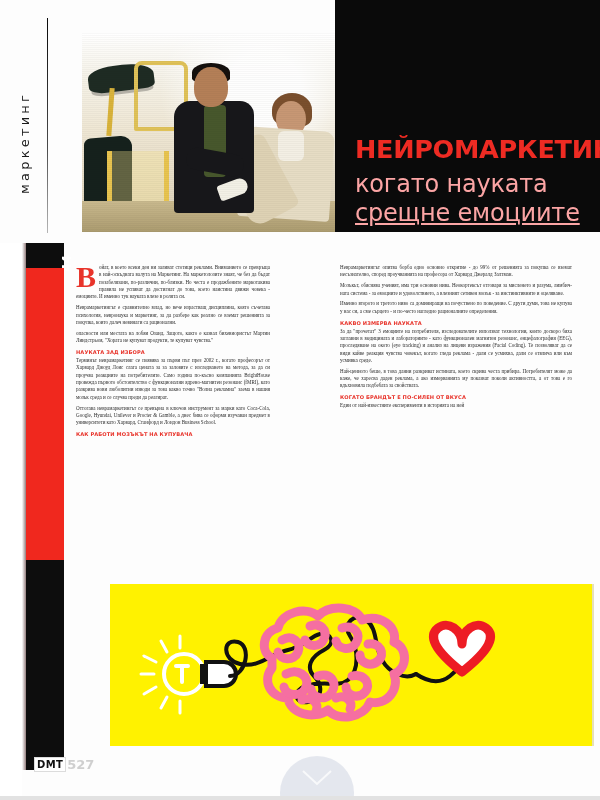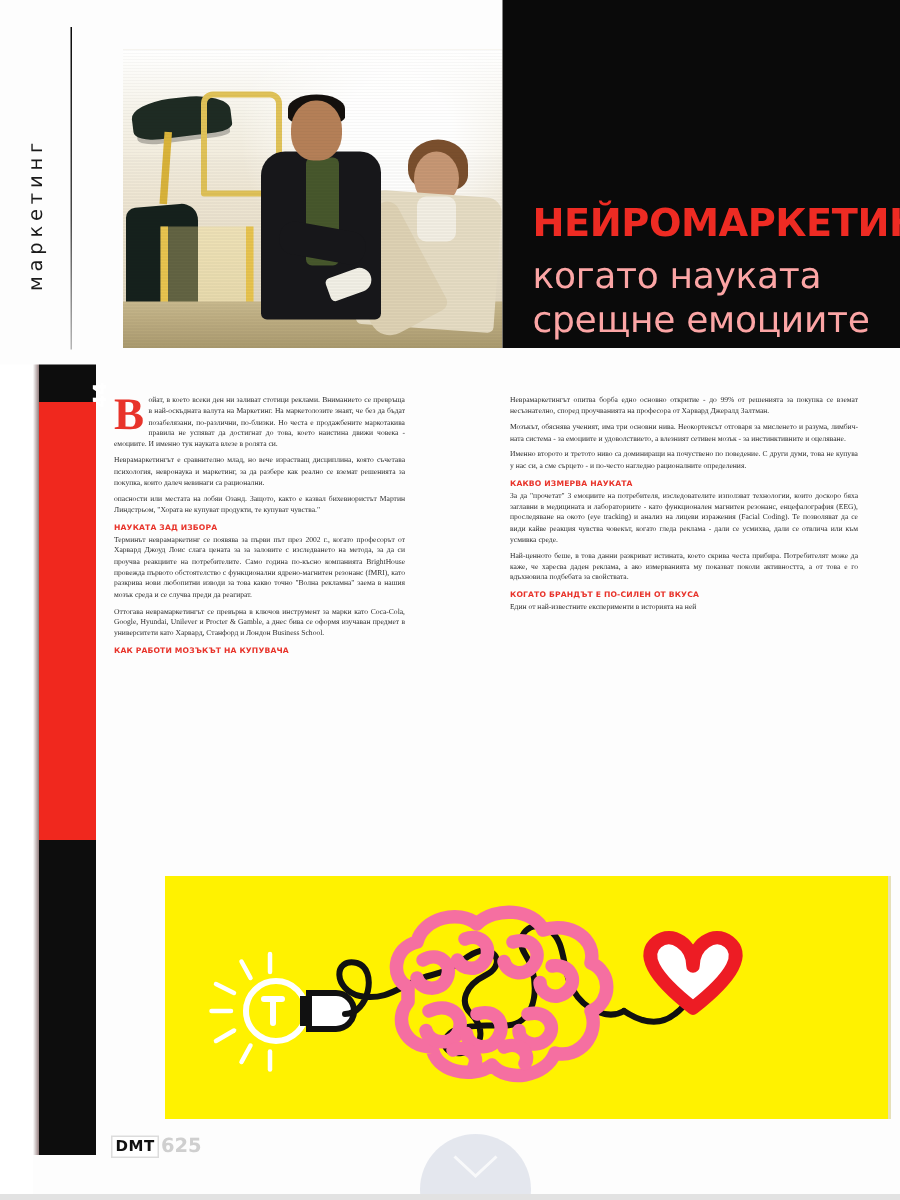--- a/index.html
+++ b/index.html
@@ -204,21 +204,21 @@
     position: absolute;
     left: 20px;
     font-family: "DejaVu Sans", sans-serif;
     font-weight: 400;
     font-size: 24px;
     color: #fca5a5;
     letter-spacing: -0.2px;
     white-space: nowrap;
   }
   .sub1 { top: 170px; }
-  .sub2 { top: 199px; }
+  .sub2 { top: 199px; text-decoration: underline; }
 
   
   .rail-black-top {
     position: absolute;
     left: 26px; top: 243px;
     width: 38px; height: 25px;
     background: #0d0d0d;
   }
   .folio {
     position: absolute;
@@ -266,21 +266,20 @@
   .footer-logo .tag {
     background: #ffffff;
     color: #111111;
     font-family: "DejaVu Sans", sans-serif;
     font-weight: bold;
     font-size: 10px;
     letter-spacing: .4px;
     padding: 1px 2px;
     line-height: 11px;
     border: 1px solid #dcdcdc;
-    margin-left: 40px;
   }
   .footer-logo .num {
     color: #cfcfcf;
     font-family: "DejaVu Sans", sans-serif;
     font-weight: bold;
     font-size: 13px;
     margin-left: 1px;
     line-height: 13px;
   }
 
@@ -497,21 +496,21 @@
                C 352 46, 338 36, 328 44
                C 318 52, 324 66, 352 88
                C 380 66, 386 52, 376 44
                C 366 36, 352 46, 352 60 Z" fill="#ffffff" stroke="#ed1c24" stroke-width="9" stroke-linejoin="round"></path>
     </svg>
   </div>
   <div class="banner-edge"></div>
 
   <div class="footer-logo">
     <span class="tag">DMT</span>
-    <span class="num">625</span>
+    <span class="num">527</span>
   </div>
 
   <div class="watermark"></div>
   <svg class="watermark-v" viewBox="0 0 30 16">
     <path d="M1 1 L15 14 L29 1" fill="none" stroke="#ffffff" stroke-width="2"></path>
   </svg>
 
   <div class="bottom-hair"></div>
 </div>
 

